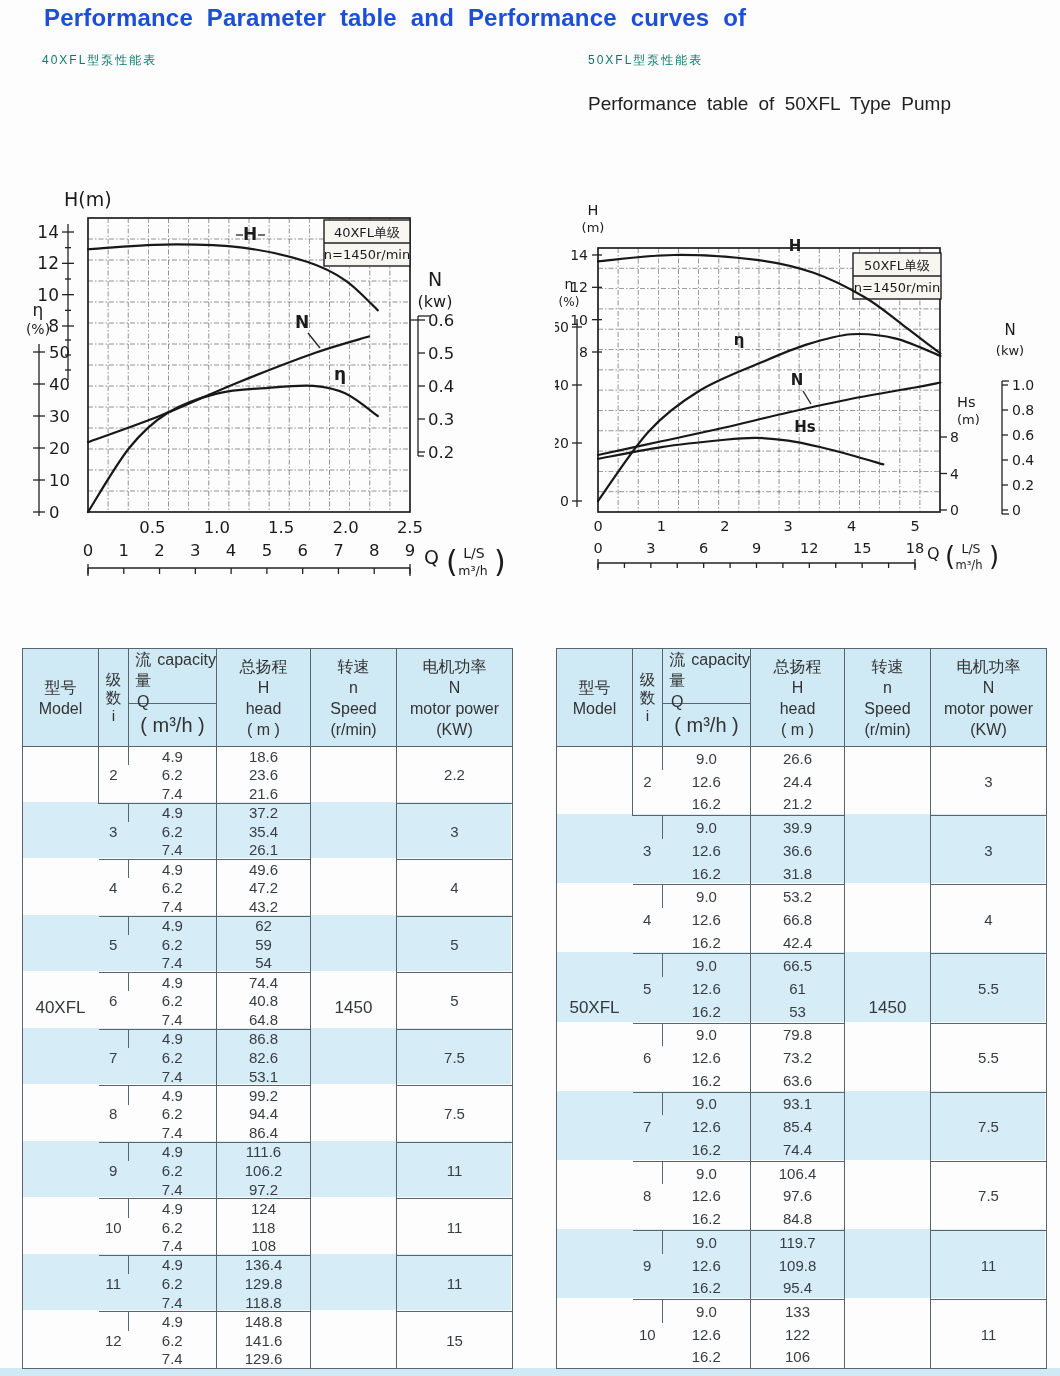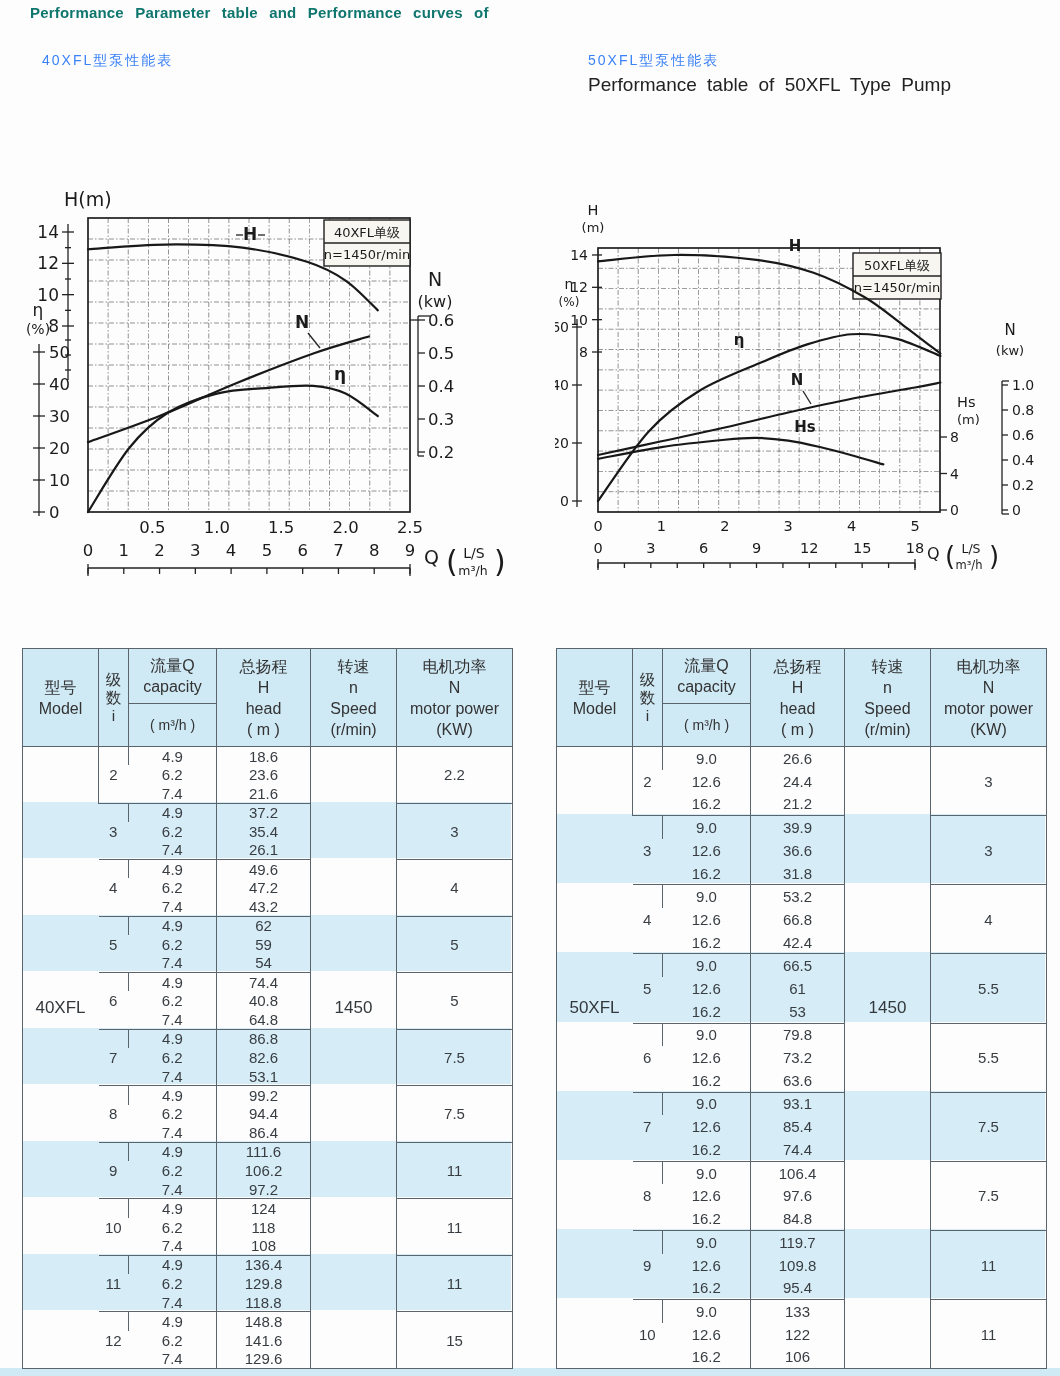--- a/index.html
+++ b/index.html
@@ -1,41 +1,41 @@
 <!DOCTYPE html>
 <html style="--hdr: #cfe9f5; --stripe: #d6edf8; --line: #5a646c;"><head>
 <meta charset="utf-8">
 <style>
   html,body{margin:0;padding:0;background:#fff;}
   #page{position:relative;width:1060px;height:1376px;background:#fdfdfd;overflow:hidden;
         font-family:"Liberation Sans",sans-serif;color:#1e1e1e;}
-  #page-title{position:absolute;left:30px;top:4px;font-size:15px;font-weight:bold;color:#0f766e;
+  #page-title{position:absolute;left:44px;top:4px;font-size:24px;font-weight:bold;color:#1d4ed8;
               letter-spacing:.2px;word-spacing:7px;}
   .subhead{position:absolute;top:52px;width:500px;}
-  .sub-zh{font-size:14px;color:#3b82f6;letter-spacing:2px;margin-bottom:4px;}
+  .sub-zh{font-size:12px;color:#0f766e;letter-spacing:2px;margin-bottom:24px;}
   .sub-en{font-size:19px;color:#222;word-spacing:5px;}
   svg.chart{position:absolute;}
   svg .grid{stroke:#3d3d3d;stroke-width:.7;stroke-dasharray:5 2 1.5 2;opacity:.8;}
   svg .pborder{stroke:#1f1f1f;stroke-width:1.7;fill:none;}
   svg .axis{stroke:#222;stroke-width:1.3;}
   svg .curve{fill:none;stroke:#181818;stroke-width:2.2;stroke-linecap:round;stroke-linejoin:round;}
   svg text{fill:#1b1b1b;font-family:"DejaVu Sans",sans-serif;}
   .ptable{position:absolute;width:490px;}
   .ptable .stripe{position:absolute;left:1px;right:1px;background:var(--stripe);z-index:0;}
   .ptable table{position:relative;z-index:1;width:100%;border-collapse:collapse;table-layout:fixed;
                 border:1.6px solid var(--line);background:transparent;}
   .ptable th,.ptable td{border-left:1px solid var(--line);padding:0;text-align:center;font-weight:normal;}
   .ptable th:first-child,.ptable td:first-child{border-left:none;}
   .ptable thead th{border-bottom:1px solid var(--line);height:97px;background:var(--hdr);
                    vertical-align:middle;color:#333;}
   .hl{line-height:21px;font-size:16px;}
   .hl.tight{line-height:18px;font-size:15.5px;}
   .h-cap{vertical-align:top;}
-  .cap-top{height:54px;display:flex;flex-direction:column;justify-content:center;}
-  .cap-bot{height:42px;border-top:1px solid var(--line);display:flex;align-items:center;justify-content:center;font-size:14px;text-align:right;}
+  .cap-top{height:54px;display:flex;flex-direction:row;justify-content:center;}
+  .cap-bot{height:42px;border-top:1px solid var(--line);display:flex;align-items:center;justify-content:center;font-size:20px;text-align:right;}
   .ptable tbody td{font-size:15px;color:#383d42;vertical-align:middle;}
   .gb{border-bottom:1px solid var(--line);}
   .c-model,.c-speed{position:relative;}
   .mlabel{position:absolute;top:42%;left:0;right:0;transform:translateY(-50%);font-size:17px;color:#33383c;}
   #table40 tr{height:18.85px;}
   #table50 tr{height:23.05px;}
   #bottom-strip{position:absolute;left:0;top:1368px;width:1060px;height:8px;background:var(--hdr);}
 </style>
 </head>
 <body>

